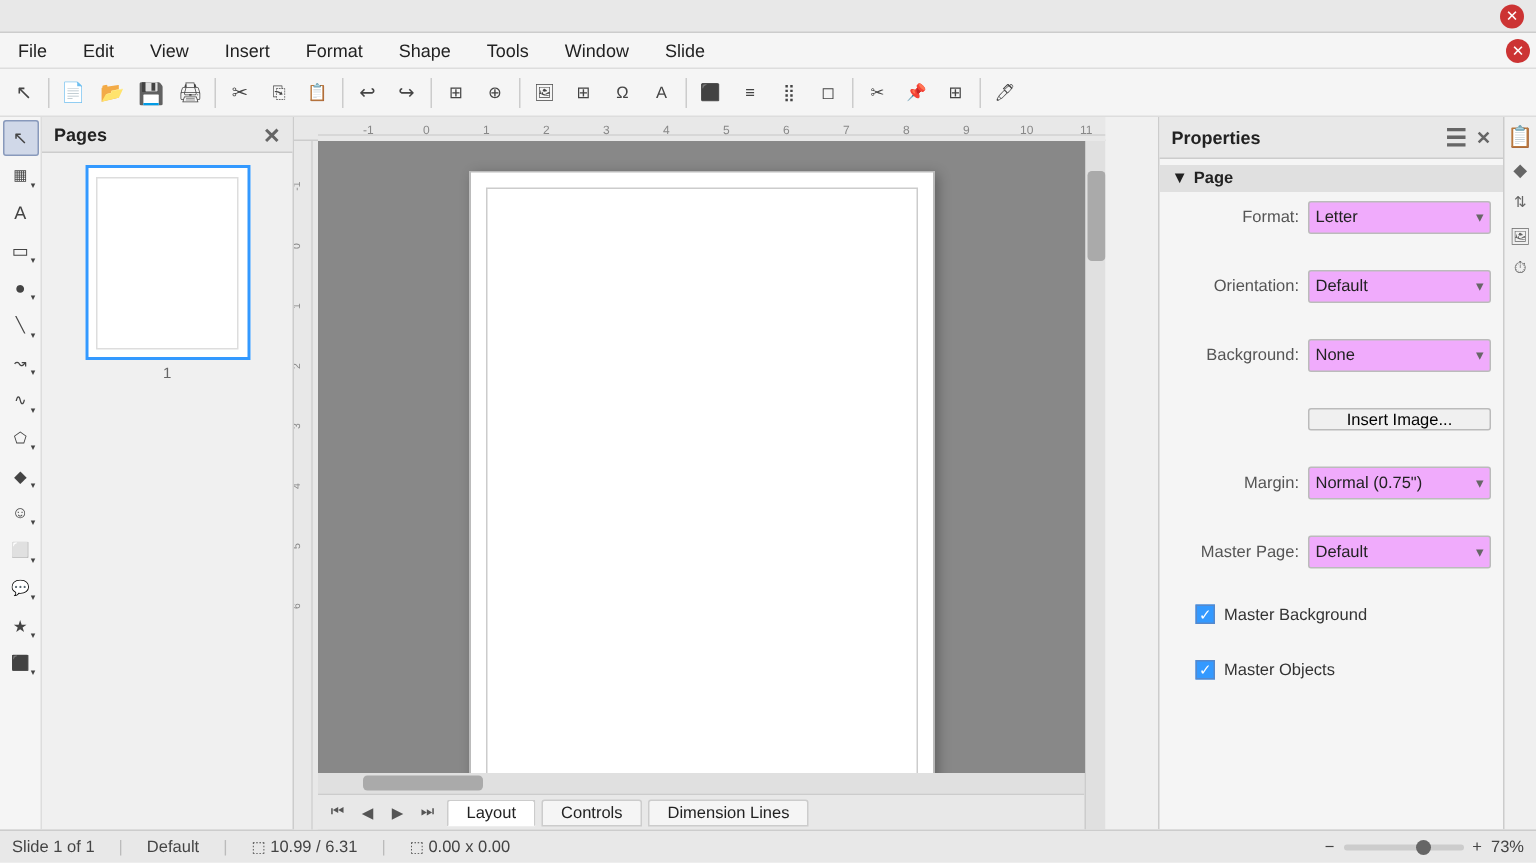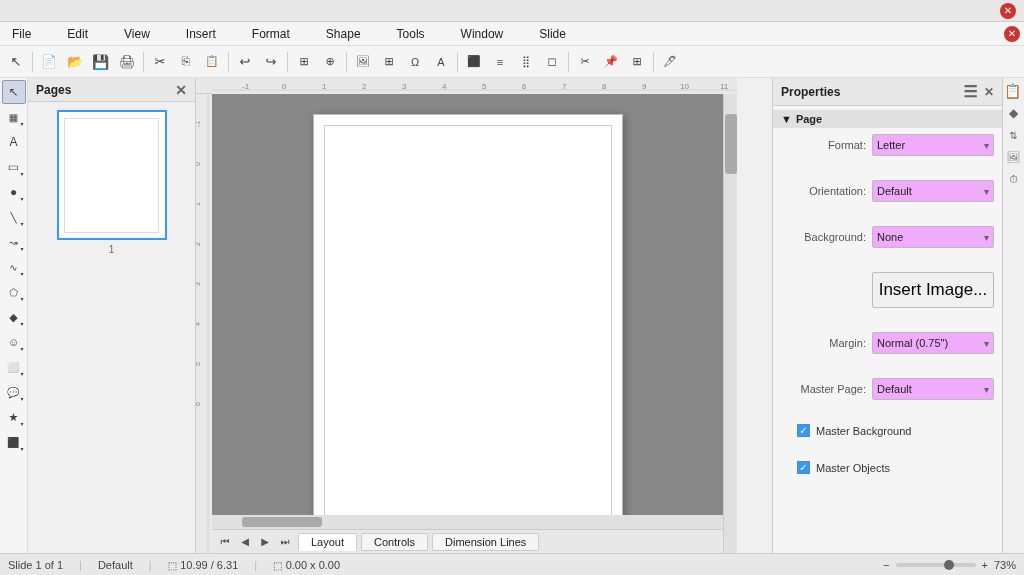--- a/index.html
+++ b/index.html
@@ -4,21 +4,21 @@
   <style>
     * { box-sizing: border-box; margin: 0; padding: 0; }
     body { font-family: 'Segoe UI', Arial, sans-serif; font-size: 12px; background: #f0f0f0; color: #222; overflow: hidden; width: 1024px; height: 575px; display: flex; flex-direction: column; }
 
     
     .title-bar { background: #e8e8e8; border-bottom: 1px solid #ccc; height: 22px; display: flex; align-items: center; justify-content: space-between; padding: 0 8px; }
     .title-bar-title { flex: 1; text-align: center; font-size: 12px; color: #333; }
     .title-bar-close { width: 16px; height: 16px; background: #cc3333; border-radius: 50%; display: flex; align-items: center; justify-content: center; color: white; font-size: 10px; cursor: pointer; }
 
     
-    .menu-bar { background: #f5f5f5; border-bottom: 1px solid #ddd; height: 24px; display: flex; align-items: center; padding: 0 4px; gap: 20px; }
+    .menu-bar { background: #f5f5f5; border-bottom: 1px solid #ddd; height: 24px; display: flex; align-items: center; padding: 0 4px; gap: 8px; }
     .menu-item { padding: 2px 8px; font-size: 12px; cursor: pointer; border-radius: 2px; }
 
     
     .toolbar { background: #f5f5f5; border-bottom: 1px solid #ddd; height: 32px; display: flex; align-items: center; padding: 0 4px; gap: 2px; flex-wrap: nowrap; }
     .toolbar-btn { width: 24px; height: 24px; display: flex; align-items: center; justify-content: center; cursor: pointer; border: 1px solid transparent; border-radius: 2px; font-size: 13px; color: #444; }
     .toolbar-separator { width: 1px; height: 20px; background: #ccc; margin: 0 2px; }
 
     
     .main-area { display: flex; flex: 1; overflow: hidden; }
 
@@ -55,21 +55,21 @@
     .properties-header { height: 28px; background: #e8e8e8; border-bottom: 1px solid #ccc; display: flex; align-items: center; justify-content: space-between; padding: 0 8px; font-size: 12px; font-weight: bold; }
     .properties-close { cursor: pointer; color: #666; }
     .properties-menu { cursor: pointer; color: #666; font-size: 16px; }
     .properties-section { padding: 4px 0; }
     .section-header { background: #e0e0e0; padding: 3px 8px; font-size: 11px; font-weight: bold; display: flex; align-items: center; gap: 4px; cursor: pointer; }
     .section-content { padding: 6px 8px; display: flex; flex-direction: column; gap: 24px; }
     .prop-row { display: flex; align-items: center; justify-content: space-between; }
     .prop-label { font-size: 11px; color: #555; width: 85px; text-align: right; margin-right: 6px; }
     .prop-select { flex: 1; height: 22px; font-size: 11px; border: 1px solid #bbb; background: #f0abfc; border-radius: 2px; padding: 0 4px; cursor: pointer; display: flex; align-items: center; justify-content: space-between; }
     .prop-select-arrow { font-size: 10px; color: #666; }
-    .prop-btn { width: 100%; height: 36px; background: #f0f0f0; border: 1px solid #bbb; border-radius: 2px; font-size: 17px; cursor: pointer; display: flex; align-items: center; justify-content: center; margin-left: 91px; flex: 1; }
+    .prop-btn { width: 100%; height: 15px; background: #f0f0f0; border: 1px solid #bbb; border-radius: 2px; font-size: 11px; cursor: pointer; display: flex; align-items: center; justify-content: center; margin-left: 91px; flex: 1; }
     .prop-checkbox-row { display: flex; align-items: center; gap: 6px; padding-left: 16px; }
     .prop-checkbox { width: 13px; height: 13px; border: 1px solid #5588cc; background: #3399ff; display: flex; align-items: center; justify-content: center; cursor: pointer; }
     .prop-checkbox-check { color: white; font-size: 10px; }
     .prop-checkbox-label { font-size: 11px; color: #333; }
 
     
     .right-icons { width: 22px; background: #f0f0f0; border-left: 1px solid #ccc; display: flex; flex-direction: column; align-items: center; padding: 4px 0; gap: 4px; }
     .right-icon-btn { width: 18px; height: 18px; display: flex; align-items: center; justify-content: center; cursor: pointer; font-size: 12px; color: #666; }
 
     

